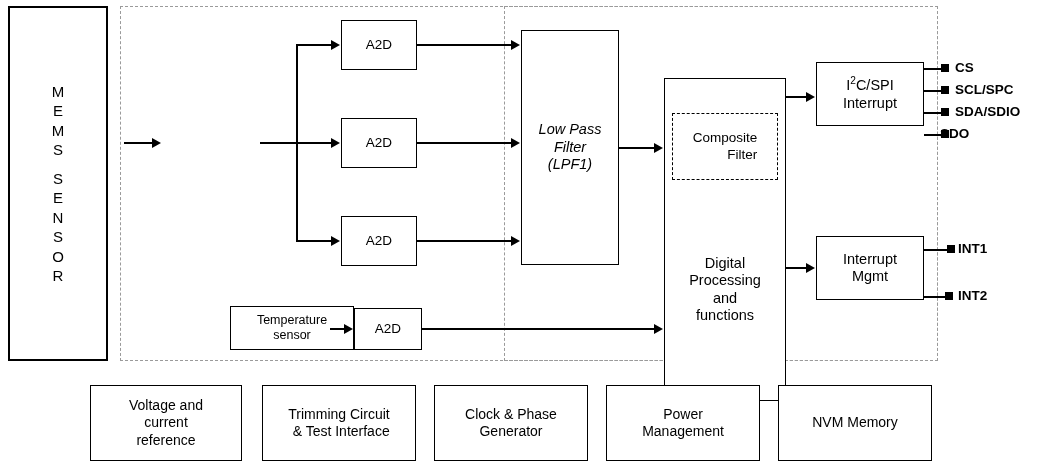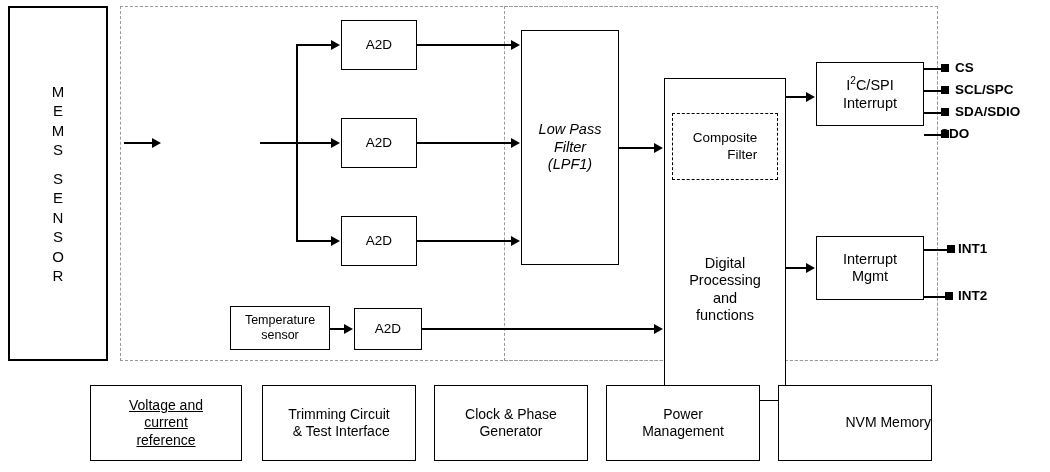--- a/index.html
+++ b/index.html
@@ -107,21 +107,21 @@
   </div>
 
   <div class="dashed-box lbl-m" style="left:672px;top:113px;width:106px;height:67px;">
     <span style="white-space:pre-line;text-align:right;">Composite
 Filter</span>
   </div>
 
   <div class="line hline" style="left:619px;top:147px;width:37px;"></div>
   <div class="arrow" style="left:654px;top:142.5px;"></div>
 
-  <div class="box lbl-s" style="left:230px;top:306px;width:100px;height:44px;">
+  <div class="box lbl-s" style="left:230px;top:306px;width:124px;height:44px;">
     <span style="white-space:pre-line;">Temperature
 sensor</span>
   </div>
   <div class="box lbl-m" style="left:354px;top:308px;width:68px;height:42px;">
     <span>A2D</span>
   </div>
 
   <div class="line hline" style="left:330px;top:328px;width:16px;"></div>
   <div class="arrow" style="left:344px;top:323.5px;"></div>
 
@@ -164,33 +164,33 @@
 
   <div class="line hline" style="left:924px;top:249px;width:26px;"></div>
   <div class="pin" style="left:947px;top:245px;"></div>
   <div class="pin-label" style="left:958px;top:241px;">INT1</div>
 
   <div class="line hline" style="left:924px;top:296px;width:26px;"></div>
   <div class="pin" style="left:945px;top:292px;"></div>
   <div class="pin-label" style="left:958px;top:288px;">INT2</div>
 
   <div class="bottom-box" style="left:90px;top:385px;width:152px;height:76px;">
-    <span style="white-space:pre-line;text-decoration:underline;">Voltage and
+    <span style="white-space:pre-line;">Voltage and
 current
 reference</span>
   </div>
   <div class="bottom-box" style="left:262px;top:385px;width:154px;height:76px;text-align:right;">
     <span style="white-space:pre-line;">Trimming Circuit
 &amp; Test Interface</span>
   </div>
   <div class="bottom-box" style="left:606px;top:385px;width:154px;height:76px;">
     <span style="white-space:pre-line;">Power
 Management</span>
   </div>
   <div class="bottom-box" style="left:434px;top:385px;width:154px;height:76px;">
     <span style="white-space:pre-line;">Clock &amp; Phase
 Generator</span>
   </div>
-  <div class="bottom-box" style="left:778px;top:385px;width:154px;height:76px;justify-content:flex-end;">
+  <div class="bottom-box" style="left:778px;top:385px;width:154px;height:76px;">
     <span style="white-space:pre-line;">NVM Memory</span>
   </div>
 
 </div>
 
 </body></html>

